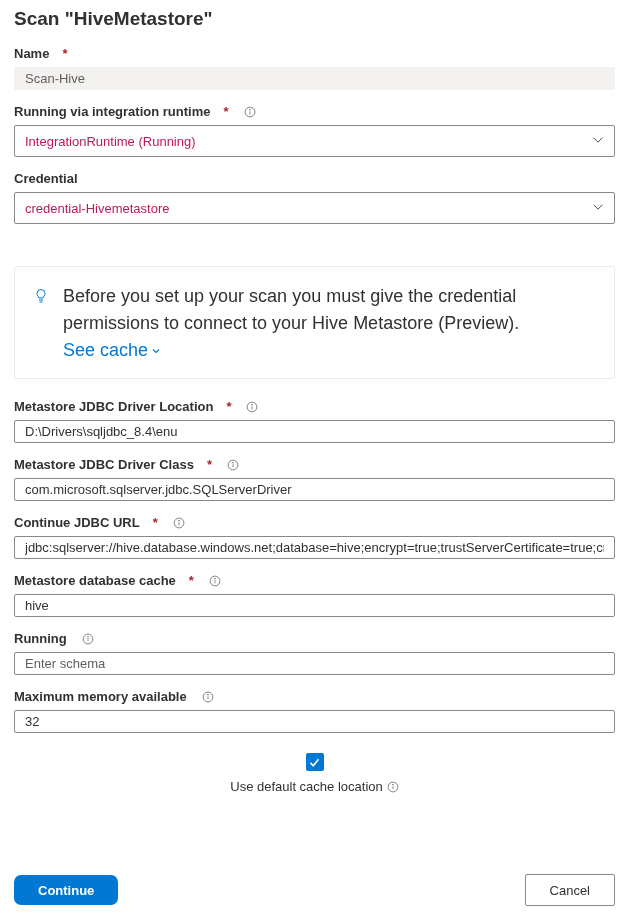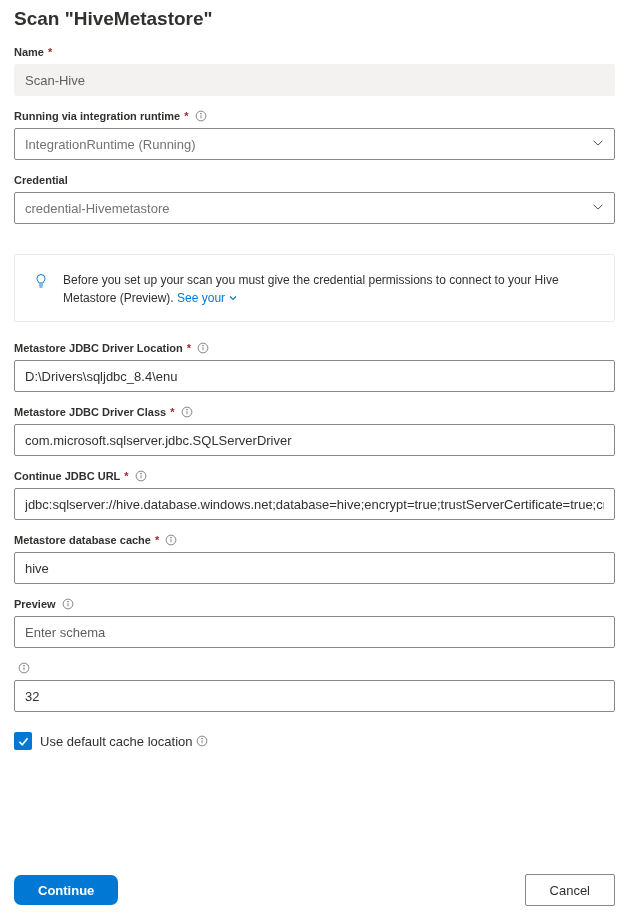--- a/index.html
+++ b/index.html
@@ -24,43 +24,43 @@
       font-weight: 600;
       color: #323130;
       padding: 8px 0 16px 0;
     }
     .form-group {
       margin-bottom: 14px;
     }
     .field-label {
       display: flex;
       align-items: center;
-      font-size: 11px;
+      font-size: 13px;
       font-weight: 600;
       color: #323130;
       margin-bottom: 6px;
-      gap: 2px;
+      gap: 11px;
     }
     .required-asterisk {
       color: #a4262c;
       margin-left: 2px;
     }
     .info-icon {
       margin-left: 4px;
       color: #605e5c;
       display: inline-flex;
       align-items: center;
     }
     .info-icon svg {
       width: 12px;
       height: 12px;
     }
     .text-input {
       width: 100%;
-      height: 32px;
+      height: 23px;
       border: 1px solid #8a8886;
       border-radius: 2px;
       padding: 0 10px;
       font-size: 13px;
       font-family: inherit;
       color: #323130;
       background: #ffffff;
     }
     .text-input::placeholder {
       color: #605e5c;
@@ -76,41 +76,41 @@
       width: 100%;
     }
     .select-input {
       width: 100%;
       height: 32px;
       border: 1px solid #8a8886;
       border-radius: 2px;
       padding: 0 28px 0 10px;
       font-size: 13px;
       font-family: inherit;
-      color: #737373;
+      color: #be185d;
       background: #ffffff;
       appearance: none;
       cursor: pointer;
     }
     .select-chevron {
       position: absolute;
       right: 10px;
       top: 50%;
       transform: translateY(-50%);
       pointer-events: none;
       color: #323130;
     }
     .info-callout {
       border: 1px solid #edebe9;
       border-radius: 2px;
       padding: 16px 18px 14px 48px;
-      margin-top: 16px;
+      margin-top: 28px;
       margin-bottom: 20px;
       position: relative;
-      font-size: 12px;
+      font-size: 18px;
       color: #323130;
       line-height: 1.5;
     }
     .callout-icon {
       position: absolute;
       left: 18px;
       top: 18px;
       color: #0078d4;
     }
     .see-more-link {
@@ -122,20 +122,21 @@
     }
     .see-more-link svg {
       width: 12px;
       height: 12px;
     }
     .checkbox-row {
       display: flex;
       align-items: center;
       gap: 8px;
       margin-top: 6px;
+      flex-direction: column;
     }
     .checkbox-box {
       width: 18px;
       height: 18px;
       background: #0078d4;
       border-radius: 2px;
       display: flex;
       align-items: center;
       justify-content: center;
       color: #ffffff;
@@ -241,21 +242,21 @@
 <div class="info-callout">
   <span class="callout-icon">
     <svg width="16" height="16" viewBox="0 0 16 16" fill="none" stroke="currentColor" stroke-width="1">
         <path d="M8 1.5 A4 4 0 0 1 12 5.5 C12 7.5 10.5 8.5 10 10 L6 10 C5.5 8.5 4 7.5 4 5.5 A4 4 0 0 1 8 1.5 Z"></path>
         <line x1="6" y1="12" x2="10" y2="12"></line>
         <line x1="6.5" y1="14" x2="9.5" y2="14"></line>
       </svg>
   </span>
   <span>Before you set up your scan you must give the credential permissions to connect to your Hive Metastore (Preview). </span>
   <span class="see-more-link">
-    <span>See your</span>
+    <span>See cache</span>
     <svg viewBox="0 0 16 16" fill="none" stroke="currentColor" stroke-width="1.5">
         <polyline points="4,6 8,10 12,6"></polyline>
       </svg>
   </span>
 </div>
 
 <div class="form-group">
   <div class="field-label">
     <span>Metastore JDBC Driver Location</span>
     <span class="required-asterisk">*</span>
@@ -310,34 +311,35 @@
           <line x1="8" y1="7" x2="8" y2="11"></line>
           <circle cx="8" cy="5" r="0.5" fill="currentColor"></circle>
         </svg>
     </span>
   </div>
   <input type="text" class="text-input" value="hive" style="">
 </div>
 
 <div class="form-group">
   <div class="field-label">
-    <span>Preview</span>
+    <span>Running</span>
     <span class="info-icon">
       <svg viewBox="0 0 16 16" fill="none" stroke="currentColor" stroke-width="1">
           <circle cx="8" cy="8" r="6.5"></circle>
           <line x1="8" y1="7" x2="8" y2="11"></line>
           <circle cx="8" cy="5" r="0.5" fill="currentColor"></circle>
         </svg>
     </span>
   </div>
   <input type="text" class="text-input" placeholder="Enter schema" style="">
 </div>
 
 <div class="form-group">
   <div class="field-label">
+    <span>Maximum memory available</span>
     <span class="info-icon">
       <svg viewBox="0 0 16 16" fill="none" stroke="currentColor" stroke-width="1">
           <circle cx="8" cy="8" r="6.5"></circle>
           <line x1="8" y1="7" x2="8" y2="11"></line>
           <circle cx="8" cy="5" r="0.5" fill="currentColor"></circle>
         </svg>
     </span>
   </div>
   <input type="text" class="text-input" value="32" style="">
 </div>

